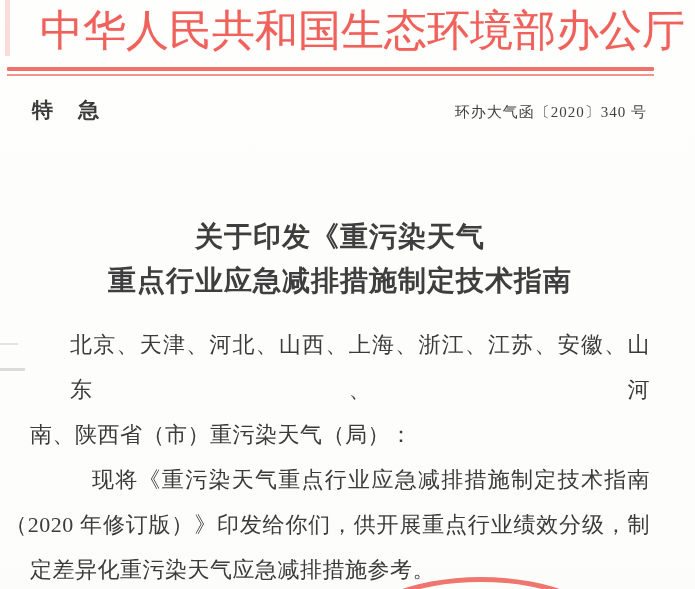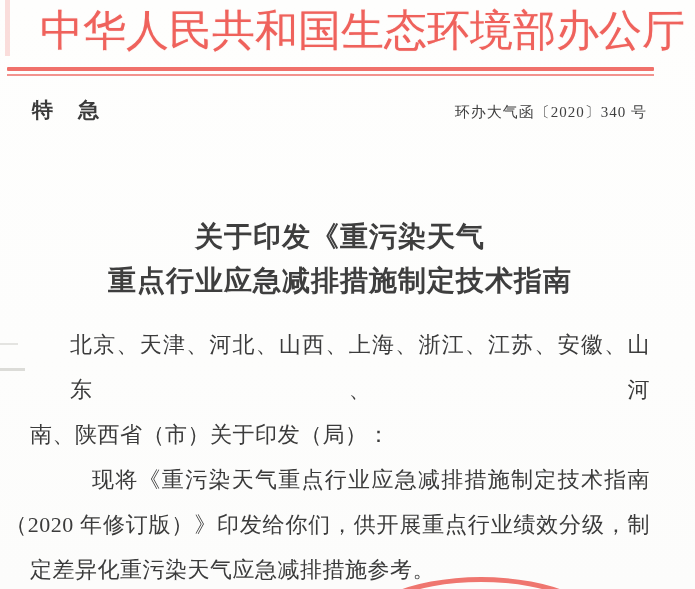--- a/index.html
+++ b/index.html
@@ -131,21 +131,21 @@
     <span class="doc-number">环办大气函〔2020〕340 号</span>
   </div>
 
   <div class="doc-title">
     <div>关于印发《重污染天气</div>
     <div>重点行业应急减排措施制定技术指南</div>
   </div>
 
   <div class="doc-body">
     <div class="line fill">北京、天津、河北、山西、上海、浙江、江苏、安徽、山东、河</div>
-    <div class="line">南、陕西省（市）关于印发（局）：</div>
+    <div class="line">南、陕西省（市）重污染天气（局）：</div>
     <div class="line fill indent">现将《重污染天气重点行业应急减排措施制定技术指南</div>
     <div class="line fill hang">（2020 年修订版）》印发给你们，供开展重点行业绩效分级，制</div>
     <div class="line">定差异化重污染天气应急减排措施参考。</div>
   </div>
 
   <div class="seal-arc"></div>
 
   <div class="artifact red-streak"></div>
   <div class="artifact gray-dash-1"></div>
   <div class="artifact gray-dash-2"></div>

